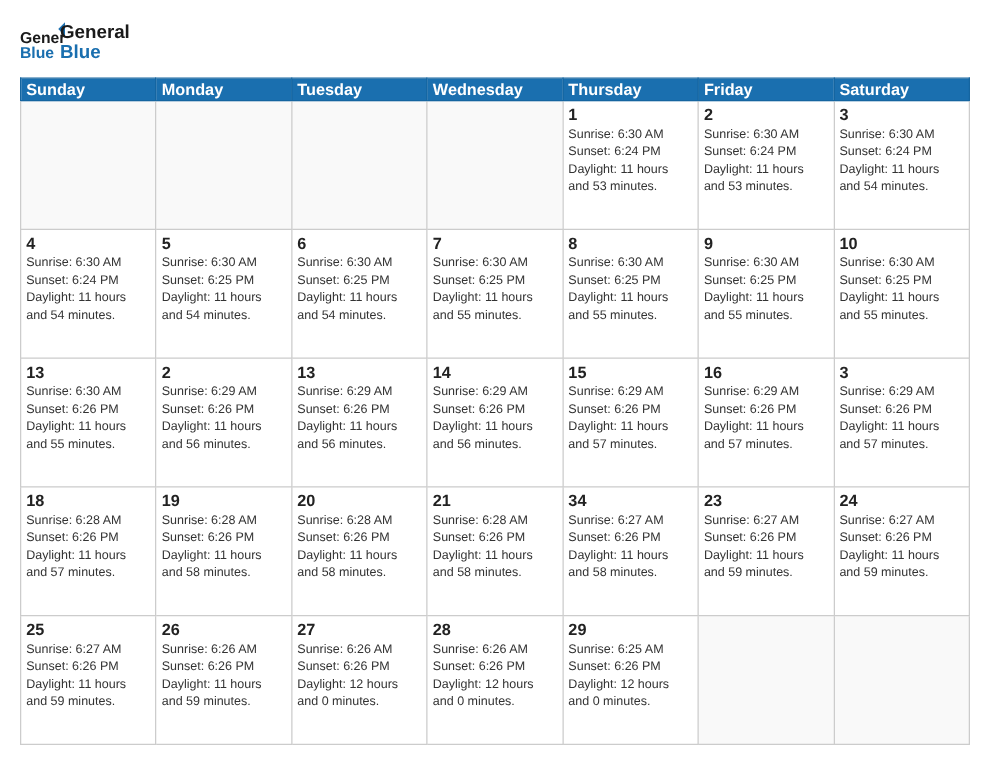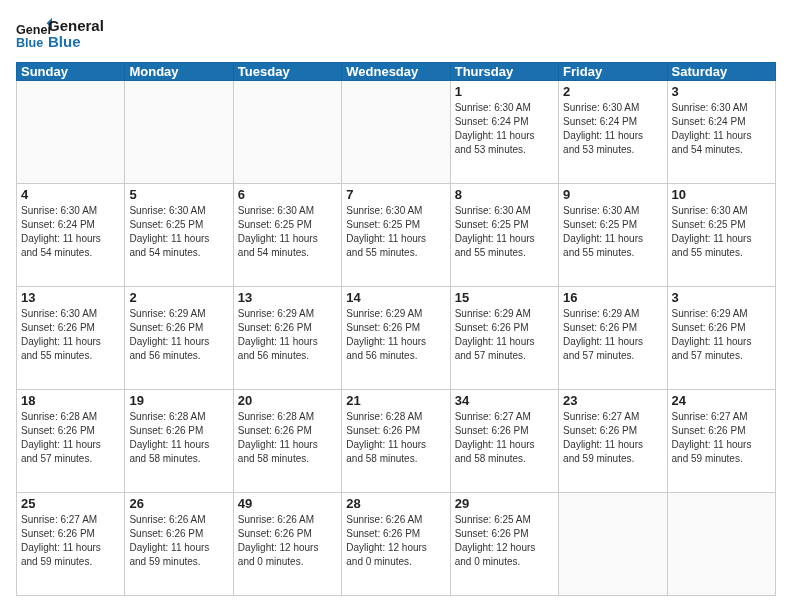--- a/index.html
+++ b/index.html
@@ -307,21 +307,21 @@
 and 59 minutes.</div>
           </td>
           <td>
             <span class="day-num">26</span>
             <div class="day-info" style="white-space: pre-line;">Sunrise: 6:26 AM
 Sunset: 6:26 PM
 Daylight: 11 hours
 and 59 minutes.</div>
           </td>
           <td>
-            <span class="day-num">49</span>
+            <span class="day-num">27</span>
             <div class="day-info" style="white-space: pre-line;">Sunrise: 6:26 AM
 Sunset: 6:26 PM
 Daylight: 12 hours
 and 0 minutes.</div>
           </td>
           <td>
             <span class="day-num">28</span>
             <div class="day-info" style="white-space: pre-line;">Sunrise: 6:26 AM
 Sunset: 6:26 PM
 Daylight: 12 hours

